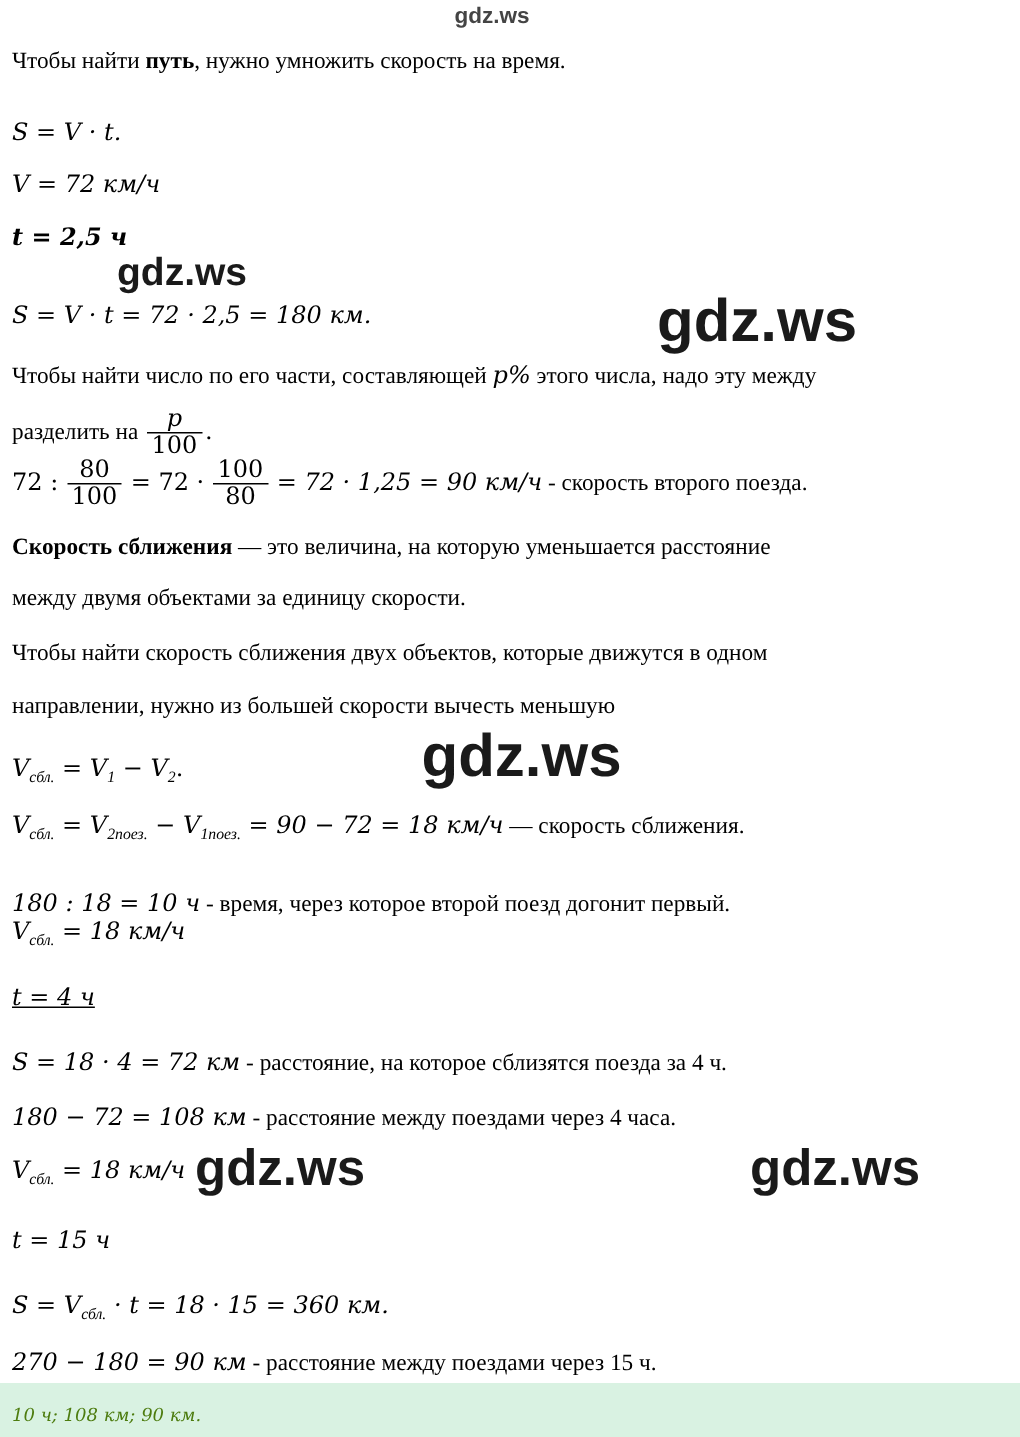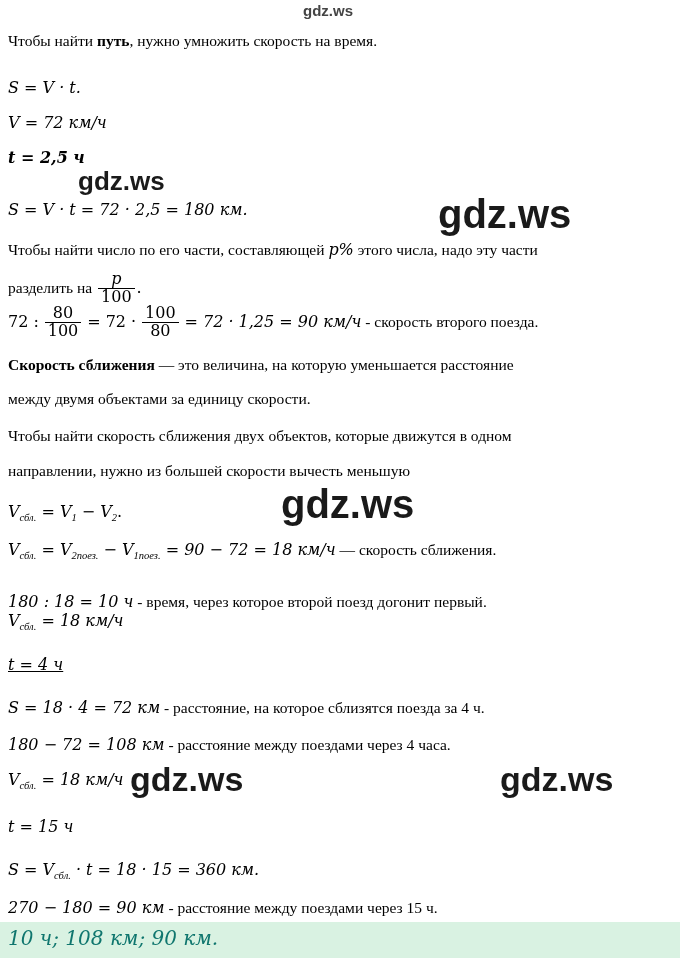--- a/index.html
+++ b/index.html
@@ -76,23 +76,23 @@
     right: 0;
     bottom: 0;
     height: 36px;
     background: #d9f2e2;
   }
   .answer-text {
     position: absolute;
     left: 8px;
     bottom: 8px;
     font-family: "DejaVu Serif", serif;
-    font-size: 20px;
+    font-size: 12px;
     font-style: italic;
-    color: #0f766e;
+    color: #4d7c0f;
   }
   
   .wm {
     position: absolute;
     font-family: "Liberation Sans", sans-serif;
     font-weight: bold;
     color: #1a1a1a;
     user-select: none;
     pointer-events: none;
   }
@@ -116,21 +116,21 @@
   <div class="line math" style="top:113px;">V = 72 км/ч</div>
   <div class="line math" style="top:148px;font-weight:bold;">t = 2,5 ч</div>
 
   <div class="wm wm-m" style="left:78px; top:166px;">gdz.ws</div>
 
   <div class="wm wm-xl" style="left:438px; top:192px;">gdz.ws</div>
 
   <div class="line math" style="top:200px;">S = V · t = 72 · 2,5 = 180 км.</div>
 
   <div class="line" style="top:240px;">
-    <span class="txt">Чтобы найти число по его части, составляющей </span><span class="math">p%</span><span class="txt"> этого числа, надо эту части</span>
+    <span class="txt">Чтобы найти число по его части, составляющей </span><span class="math">p%</span><span class="txt"> этого числа, надо эту между</span>
   </div>
   <div class="line" style="top:272px;">
     <span class="txt">разделить на</span>
     <span class="frac">
       <span class="num math">p</span>
       <span class="den math mathup">100</span>
     </span><span class="math mathup">.</span>
   </div>
 
   <div class="line" style="top:306px;">

